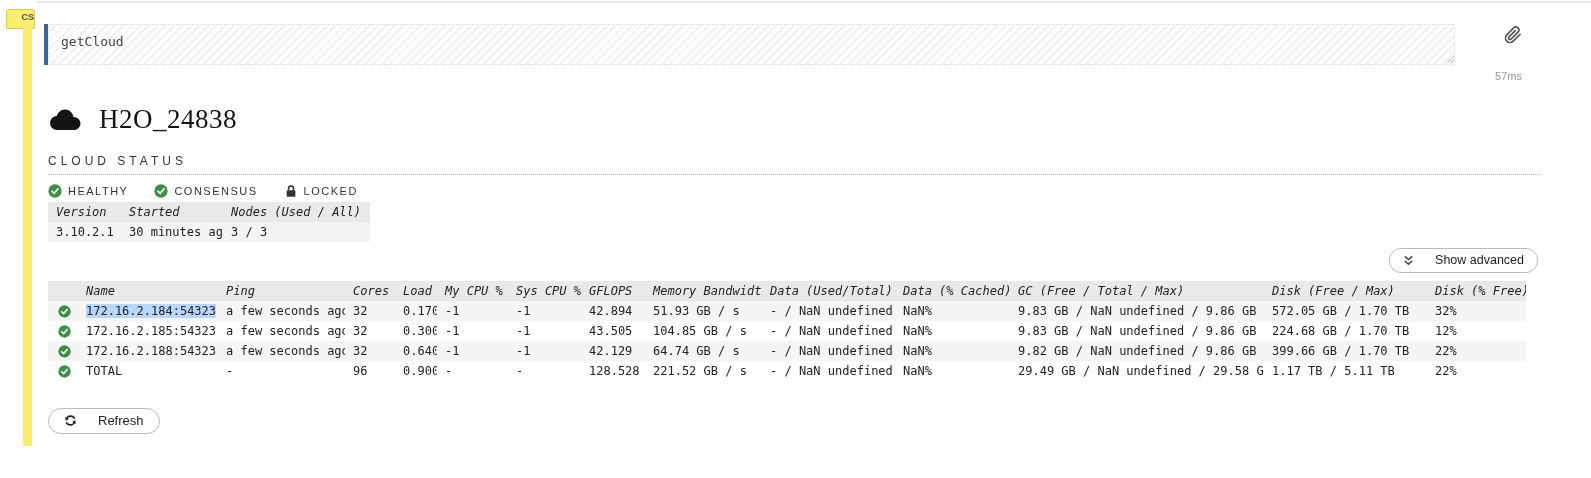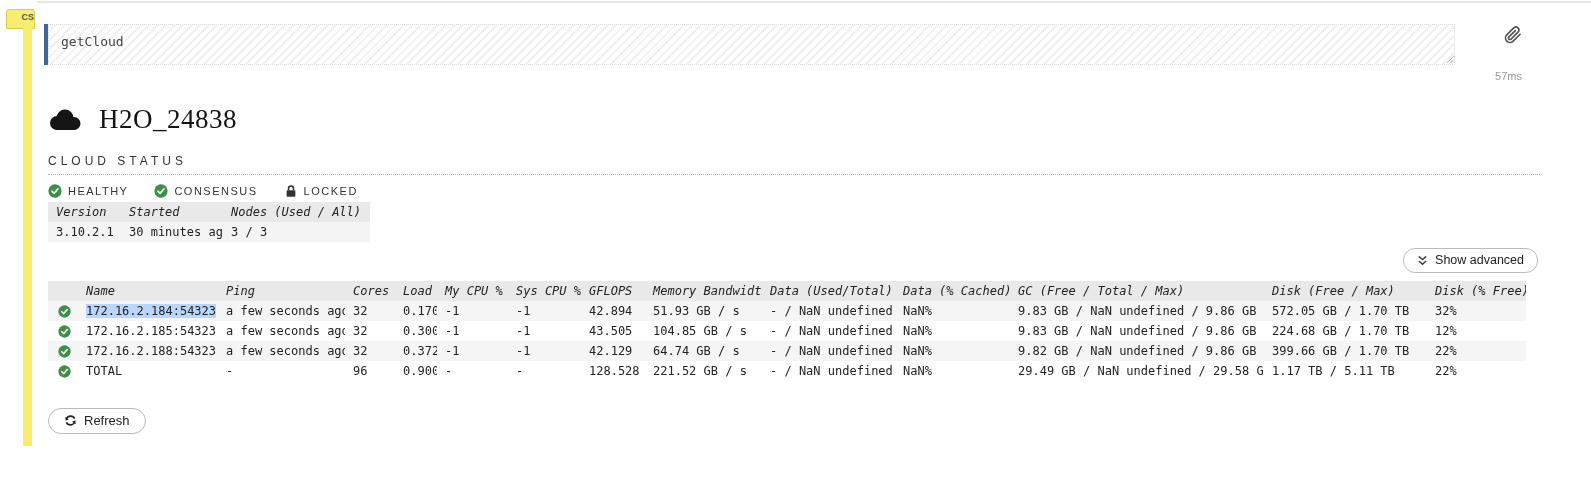--- a/index.html
+++ b/index.html
@@ -62,21 +62,21 @@
     text-align:left; font-weight:400; white-space:nowrap; overflow:hidden;
     height:20px; padding:0 4px 0 8px; vertical-align:middle;
   }
   .mono-table th { font-style:italic; background:#e9e9e9; }
   .summary-table { margin-top:4px; width:322px; }
   .summary-table td { background:#f4f4f4; }
 
   
   .advanced-row { margin-top:6px; display:flex; justify-content:flex-end; padding-right:2px; }
   .pill-btn {
-    display:inline-flex; align-items:center; gap:7px; cursor:pointer;
+    display:inline-flex; align-items:center; gap:21px; cursor:pointer;
     border:1px solid #bbb; border-radius:12px; background:#fff;
     font-size:12.5px; color:#222; padding:4px 13px; line-height:1.2;
   }
   .pill-btn svg { width:11px; height:11px; }
 
   
   .nodes-table { margin-top:8px; width:1478px; }
   .nodes-table tbody tr:nth-child(odd) td { background:#f5f5f5; }
   .nodes-table td.icon-cell, .nodes-table th.icon-cell { padding-left:10px; }
   .nodes-table td svg { width:13px; height:13px; display:block; margin-top:0px; }
@@ -259,21 +259,21 @@
         <tr>
       <td class="icon-cell">
         <svg viewBox="0 0 16 16">
           <circle cx="8" cy="8" r="7.6" fill="#3c8f44"></circle>
           <path d="M4.6 8.3 L7 10.6 L11.4 5.6" stroke="#fff" stroke-width="2" fill="none" stroke-linecap="round"></path>
         </svg>
       </td>
       <td class="val name-cell"><span class="name-text">172.16.2.188:54323</span></td>
       <td class="val">a few seconds ago</td>
       <td class="val">32</td>
-      <td class="val">0.372</td>
+      <td class="val">0.640</td>
       <td class="val">-1</td>
       <td class="val">-1</td>
       <td class="val">42.129</td>
       <td class="val">64.74 GB / s</td>
       <td class="val">- / NaN undefined</td>
       <td class="val">NaN%</td>
       <td class="val">9.82 GB / NaN undefined / 9.86 GB</td>
       <td class="val">399.66 GB / 1.70 TB</td>
       <td class="val">22%</td>
     </tr>

